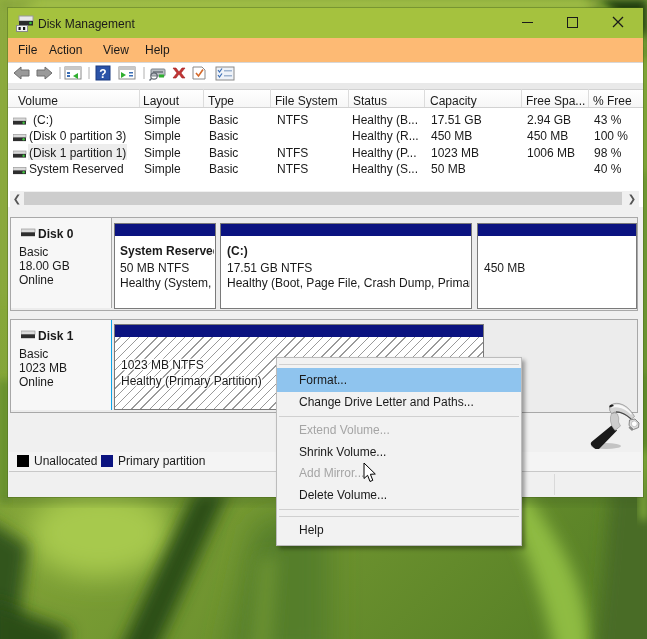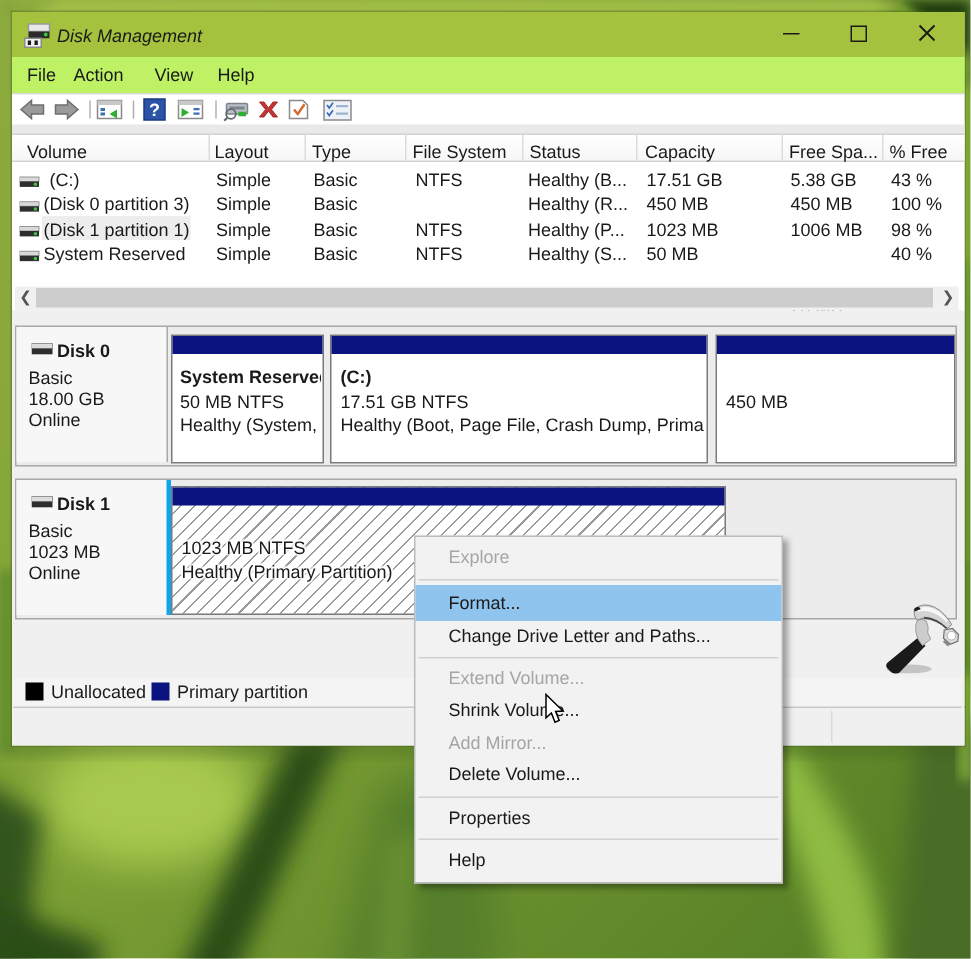--- a/index.html
+++ b/index.html
@@ -60,30 +60,30 @@
 
   <div class="abs" style="left:0;top:0;width:635px;height:30px;background:#a5c23e;">
     <svg class="abs" style="left:8px;top:7px" width="18" height="17" viewBox="0 0 18 17">
       <rect x="3" y="1" width="14" height="5" fill="#e8e8e8" stroke="#9a9a9a" stroke-width="1"></rect>
       <rect x="3" y="6" width="14" height="4.5" fill="#2b2b2b"></rect>
       <circle cx="14.5" cy="8" r="1.3" fill="#37c837"></circle>
       <rect x="0.5" y="10.5" width="11" height="6" fill="#f2f2f2" stroke="#8a8a8a"></rect>
       <rect x="2.5" y="12" width="2.2" height="3" fill="#1a1a1a"></rect>
       <rect x="7" y="12" width="2.2" height="3" fill="#1a1a1a"></rect>
     </svg>
-    <div class="abs" style="left:30px;top:9px;font-style:italic;">Disk Management</div>
+    <div class="abs" style="left:30px;top:9px;">Disk Management</div>
 
     <div class="abs" style="left:514px;top:14px;width:11px;height:1px;background:#1a1a1a"></div>
     <div class="abs" style="left:559px;top:9px;width:9px;height:9px;border:1px solid #1a1a1a"></div>
     <svg class="abs" style="left:604px;top:8px" width="12" height="12" viewBox="0 0 12 12">
       <path d="M1,1 L11,11 M11,1 L1,11" stroke="#1a1a1a" stroke-width="1.3"></path>
     </svg>
   </div>
 
-  <div class="abs" style="left:0;top:30px;width:635px;height:24px;background:#bef264;">
+  <div class="abs" style="left:0;top:30px;width:635px;height:24px;background:#fdba74;">
     <div class="abs" style="left:10px;top:5px;">File</div>
     <div class="abs" style="left:41px;top:5px;">Action</div>
     <div class="abs" style="left:95px;top:5px;">View</div>
     <div class="abs" style="left:137px;top:5px;">Help</div>
   </div>
   <div class="abs" style="left:0;top:54px;width:635px;height:1px;background:#d7d7d7"></div>
 
   <div class="abs" style="left:0;top:55px;width:635px;height:20px;background:#ffffff;">
     <svg class="abs" style="left:5px;top:2px" width="230" height="16" viewBox="0 0 230 16">
 
@@ -168,21 +168,21 @@
       <div class="abs" style="left:258px;top:34px;">NTFS</div>
       <div class="abs" style="left:258px;top:50.5px;">NTFS</div>
       <div class="abs" style="left:333px;top:1px;">Healthy (B...</div>
       <div class="abs" style="left:333px;top:17.5px;">Healthy (R...</div>
       <div class="abs" style="left:333px;top:34px;">Healthy (P...</div>
       <div class="abs" style="left:333px;top:50.5px;">Healthy (S...</div>
       <div class="abs" style="left:412px;top:1px;">17.51 GB</div>
       <div class="abs" style="left:412px;top:17.5px;">450 MB</div>
       <div class="abs" style="left:412px;top:34px;">1023 MB</div>
       <div class="abs" style="left:412px;top:50.5px;">50 MB</div>
-      <div class="abs" style="left:508px;top:1px;">5.38 GB</div>
+      <div class="abs" style="left:508px;top:1px;">2.94 GB</div>
       <div class="abs" style="left:508px;top:17.5px;">450 MB</div>
       <div class="abs" style="left:508px;top:34px;">1006 MB</div>
       <div class="abs" style="left:508px;top:58px;margin-top:28px;">20 MB</div>
       <div class="abs" style="left:575px;top:1px;">43 %</div>
       <div class="abs" style="left:575px;top:17.5px;">100 %</div>
       <div class="abs" style="left:575px;top:34px;">98 %</div>
       <div class="abs" style="left:575px;top:50.5px;">40 %</div>
     </div>
 
     <svg class="abs" style="left:5px;top:31.5px" width="16" height="68" viewBox="0 0 16 68">
@@ -230,21 +230,21 @@
         <div class="abs" style="left:6px;top:37px;white-space:nowrap;">17.51 GB NTFS</div>
         <div class="abs" style="left:6px;top:52px;white-space:nowrap;overflow:hidden;width:243px;">Healthy (Boot, Page File, Crash Dump, Primary</div>
       </div>
       <div class="abs" style="left:466px;top:5px;width:158px;height:84px;border:1px solid #7a7a7a;background:#fff;">
         <div class="abs nav" style="left:0;top:0;width:158px;height:12px;"></div>
         <div class="abs" style="left:6px;top:37px;white-space:nowrap;">450 MB</div>
       </div>
     </div>
 
     <div class="abs" style="left:2px;top:112px;width:626px;height:92px;border:1px solid #a8a8a8;background:#ececec;">
-      <div class="abs" style="left:0;top:0;width:100px;height:90px;background:#f7f7f7;border-right:3px solid #0ea5e9;">
+      <div class="abs" style="left:0;top:0;width:100px;height:90px;background:#f7f7f7;border-right:1px solid #0ea5e9;">
         <svg class="abs" style="left:10px;top:10px" width="15" height="10" viewBox="0 0 15 10">
           <rect x="0" y="1" width="14" height="3.4" fill="#dcdcdc" stroke="#8a8a8a" stroke-width=".6"></rect>
           <rect x="0" y="4.4" width="14" height="3.8" fill="#2e2e2e"></rect>
         </svg>
         <div class="abs" style="left:27px;top:9px;font-weight:bold;">Disk 1</div>
         <div class="abs" style="left:8px;top:26.5px;">Basic</div>
         <div class="abs" style="left:8px;top:40.5px;">1023 MB</div>
         <div class="abs" style="left:8px;top:54.5px;">Online</div>
       </div>
       <div class="abs" style="left:103px;top:4px;width:368px;height:84px;border:1px solid #7a7a7a;background:repeating-linear-gradient(135deg,#ffffff 0 5.5px,#9a9a9a 5.5px 6.5px);">
@@ -276,37 +276,35 @@
     <div class="abs" style="left:109px;top:2px;">Primary partition</div>
   </div>
 
   <div class="abs" style="left:0;top:464px;width:635px;height:25px;background:#f0f0f0;">
     <div class="abs" style="left:546px;top:2px;width:1px;height:21px;background:#d9d9d9"></div>
   </div>
 </div>
 
 <div class="abs" id="menu" style="left:276px;top:357px;width:244px;background:#f2f2f2;border:1px solid #bcbcbc;box-shadow:3px 3px 4px rgba(0,0,0,.35);">
   <div style="height:3px"></div>
-  <div style="height:21.5px;line-height:21.5px;padding-left:22px;color:#a5a5a5;">Explore</div>
   <div style="height:7px;position:relative">
         <div style="position:absolute;left:2px;right:2px;top:3px;height:1px;background:#d0d0d0"></div>
       </div>
   <div style="height:24px;line-height:24px;padding-left:22px;background:#8fc4ee;">Format...</div>
   <div style="height:21px;line-height:21px;padding-left:22px;">Change Drive Letter and Paths...</div>
   <div style="height:7px;position:relative">
         <div style="position:absolute;left:2px;right:2px;top:3px;height:1px;background:#d0d0d0"></div>
       </div>
   <div style="height:21.5px;line-height:21.5px;padding-left:22px;color:#a5a5a5;">Extend Volume...</div>
   <div style="height:21.5px;line-height:21.5px;padding-left:22px;">Shrink Volume...</div>
   <div style="height:21.5px;line-height:21.5px;padding-left:22px;color:#a5a5a5;">Add Mirror...</div>
   <div style="height:21.5px;line-height:21.5px;padding-left:22px;">Delete Volume...</div>
   <div style="height:7px;position:relative">
         <div style="position:absolute;left:2px;right:2px;top:3px;height:1px;background:#d0d0d0"></div>
       </div>
-  <div style="height:21.5px;line-height:21.5px;padding-left:22px;">Properties</div>
   <div style="height:7px;position:relative">
         <div style="position:absolute;left:2px;right:2px;top:3px;height:1px;background:#d0d0d0"></div>
       </div>
   <div style="height:21.5px;line-height:21.5px;padding-left:22px;">Help</div>
   <div style="height:3px"></div>
 </div>
 
 <svg class="abs" style="left:363px;top:461.5px" width="14" height="21" viewBox="0 0 14 21">
   <path d="M1,1 L1,16.5 L4.6,13.3 L7,19.5 L9.8,18.3 L7.4,12.3 L12.3,12 Z" fill="#fff" stroke="#000" stroke-width="1"></path>
 </svg>

